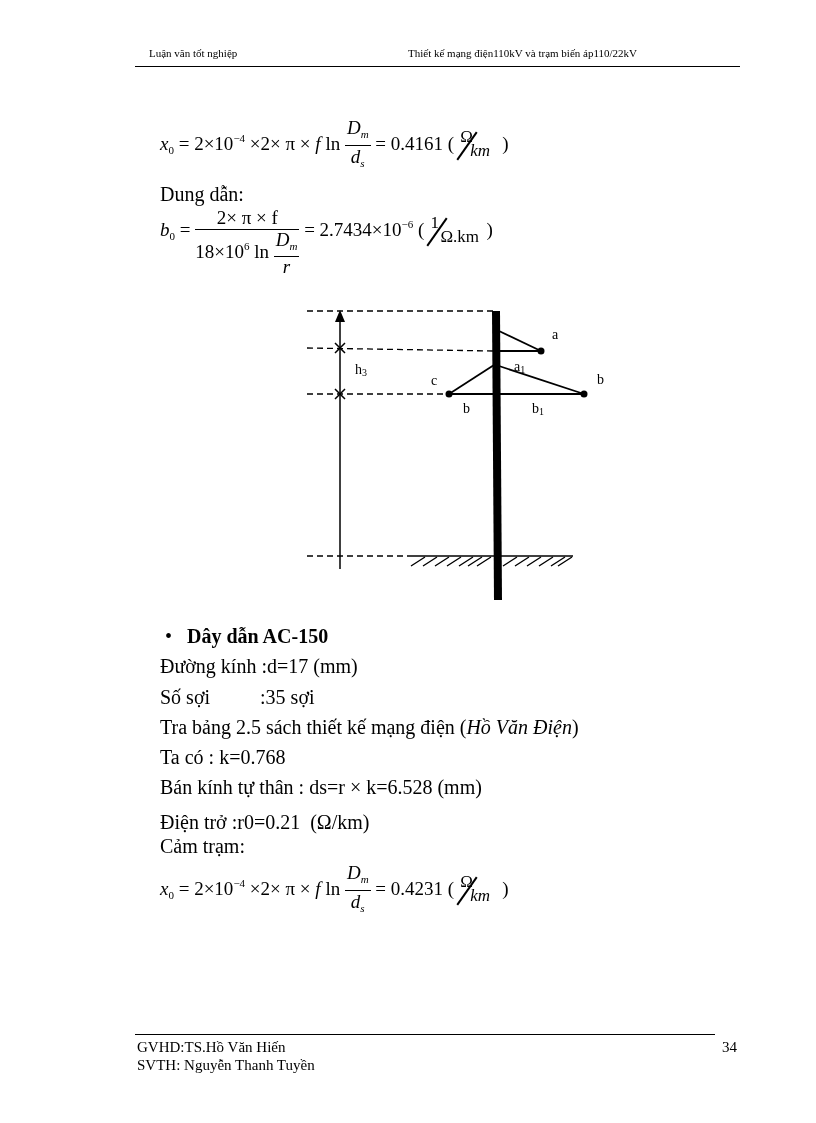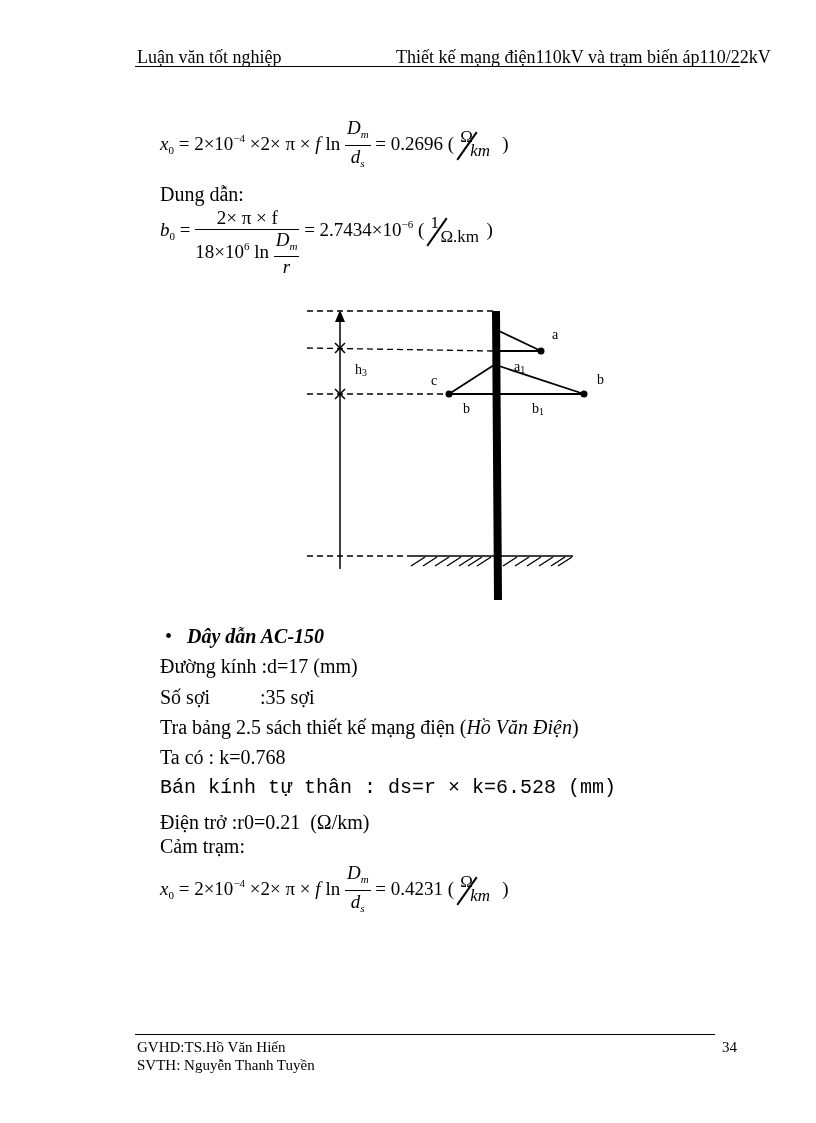--- a/index.html
+++ b/index.html
@@ -1,51 +1,51 @@
 <!DOCTYPE html>
 <html><head>
 <meta charset="utf-8">
 <style>
   html, body { margin: 0; padding: 0; background: #ffffff; }
   body { width: 816px; height: 1123px; position: relative; overflow: hidden;
          font-family: "Liberation Serif", "DejaVu Serif", serif; color: #000; }
   .abs { position: absolute; }
-  .hdr { top: 47px; font-size: 18px; }
+  .hdr { top: 47px; font-size: 11px; margin-left: 12px; }
   .hdr-left { left: 137px; }
   .hdr-right { left: 396px; }
   .hdr-rule { left: 135px; top: 66px; width: 605px; height: 0; border-top: 1.5px solid #000; }
   .txt { font-size: 20px; left: 160px; }
   .math { font-family: "Liberation Serif", serif; font-size: 19px; white-space: nowrap; }
   .it { font-style: italic; }
   .sub { font-size: 11px; vertical-align: -4px; }
   .sup { font-size: 11px; vertical-align: 8px; }
   .frac { display: inline-block; vertical-align: middle; text-align: center; }
   .frac .num { display: block; border-bottom: 1.3px solid #000; padding: 0 2px; line-height: 22px; }
   .frac .den { display: block; line-height: 22px; }
   .unit { display: inline-block; position: relative; width: 48px; height: 30px; vertical-align: middle; }
   .unit .u-top { position: absolute; left: 6px; top: -4px; font-size: 17px; }
   .unit .u-bot { position: absolute; left: 16px; top: 10px; font-size: 17px; font-style: italic; }
   .unit .slash { position: absolute; left: 12px; top: -2px; width: 2px; height: 34px; background: #000; transform: rotate(35deg); }
-  .bullet-title { font-weight: bold; font-style: italic; }
+  .bullet-title { font-weight: bold; }
   .foot-rule { left: 135px; top: 1034px; width: 580px; border-top: 1.2px solid #000; }
   .foot { font-size: 15px; }
 </style>
 </head>
 <body>
 
 <div class="abs hdr hdr-left">Luận văn tốt nghiệp</div>
 <div class="abs hdr hdr-right">Thiết kế mạng điện110kV và trạm biến áp110/22kV</div>
 <div class="abs hdr-rule"></div>
 
 <div class="abs math" style="left:160px; top:117px;">
   <span class="it">x</span><span class="sub">0</span><span> = 2×10</span><span class="sup">−4</span><span> ×2× π × </span><span class="it">f</span><span> ln</span>
   <span class="frac">
     <span class="num"><span class="it">D</span><span class="sub it">m</span></span>
     <span class="den"><span class="it">d</span><span class="sub it">s</span></span>
-  </span><span> = 0.2696 (</span><span class="unit"><span class="u-top">Ω</span><span class="slash"></span><span class="u-bot">km</span></span><span>)</span>
+  </span><span> = 0.4161 (</span><span class="unit"><span class="u-top">Ω</span><span class="slash"></span><span class="u-bot">km</span></span><span>)</span>
 </div>
 
 <div class="abs txt" style="top:183px;">Dung dẫn:</div>
 
 <div class="abs math" style="left:160px; top:207px;">
   <span class="it">b</span><span class="sub">0</span><span> = </span>
   <span class="frac" style="vertical-align:-22px;">
     <span class="num" style="padding:0 10px;">2× π × f</span>
     <span class="den" style="line-height:normal;">
       <span>18×10</span><span class="sup">6</span><span> ln</span>
@@ -103,21 +103,21 @@
 <div class="abs txt" style="top:625px; left:165px;">
   <span>•</span>
   <span class="bullet-title" style="margin-left:10px;">Dây dẫn AC-150</span>
 </div>
 <div class="abs txt" style="top:655px;">Đường kính :d=17 (mm)</div>
 <div class="abs txt" style="top:686px; white-space:pre;">Số sợi          :35 sợi</div>
 <div class="abs txt" style="top:716px;">
   <span>Tra bảng 2.5 sách thiết kế mạng điện (</span><span class="it">Hồ Văn Điện</span><span>)</span>
 </div>
 <div class="abs txt" style="top:746px;">Ta có : k=0.768</div>
-<div class="abs txt" style="top:776px;font-family:Liberation Mono, monospace;">Bán kính tự thân : ds=r × k=6.528 (mm)</div>
+<div class="abs txt" style="top:776px;">Bán kính tự thân : ds=r × k=6.528 (mm)</div>
 <div class="abs txt" style="top:811px; white-space:pre;">Điện trở :r0=0.21  (Ω/km)</div>
 <div class="abs txt" style="top:835px;">Cảm trạm:</div>
 
 <div class="abs math" style="left:160px; top:862px;">
   <span class="it">x</span><span class="sub">0</span><span> = 2×10</span><span class="sup">−4</span><span> ×2× π × </span><span class="it">f</span><span> ln</span>
   <span class="frac">
     <span class="num"><span class="it">D</span><span class="sub it">m</span></span>
     <span class="den"><span class="it">d</span><span class="sub it">s</span></span>
   </span><span> = 0.4231 (</span><span class="unit"><span class="u-top">Ω</span><span class="slash"></span><span class="u-bot">km</span></span><span>)</span>
 </div>

